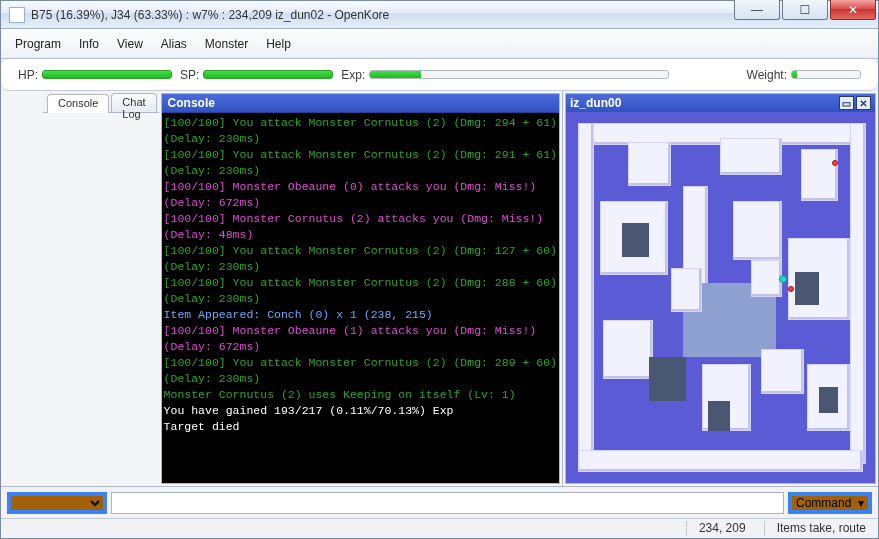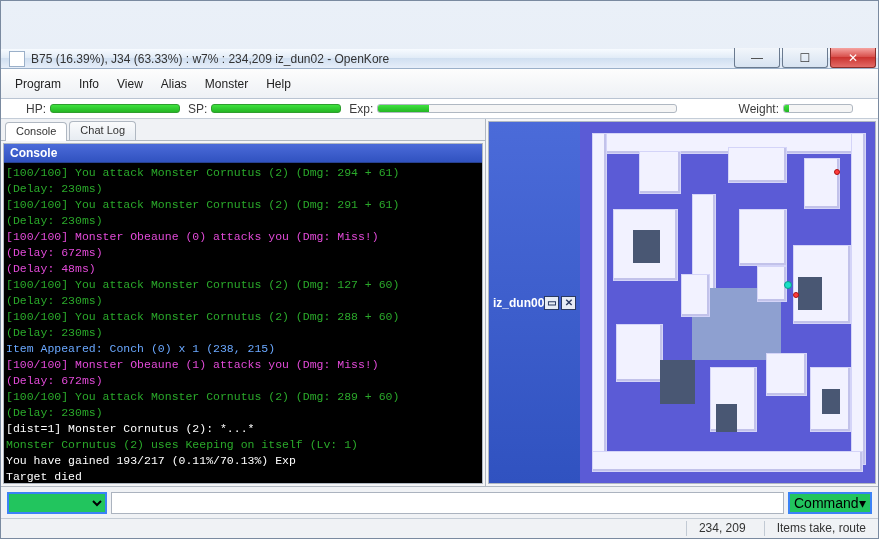--- a/index.html
+++ b/index.html
@@ -16,25 +16,24 @@
   .window {
     display: flex;
     flex-direction: column;
     height: 100%;
     border: 1px solid #7a8aa0;
     background: linear-gradient(#eaf0f8, #dde6f3);
   }
   .titlebar {
     display: flex;
     align-items: center;
-    height: 20px;
+    height: 28px;
     padding-left: 8px;
     background: linear-gradient(#f7fbff, #e2ecf7 45%, #cfdef0 46%, #e6eef9);
     border-bottom: 1px solid #9bb0c9;
-    margin-top: 48px;
   }
   .titlebar .icon-box {
     width: 16px; height: 16px;
     background: #fff;
     border: 1px solid #9bb0c9;
     margin-right: 6px;
   }
   .titlebar .title {
     flex: 1;
     color: #333;
@@ -76,22 +75,23 @@
     padding: 2px 8px;
     color: #222;
   }
   
   .statrow {
     display: flex;
     align-items: center;
     gap: 8px;
     background: #fff;
     border-bottom: 1px solid #c4cdd8;
-    padding: 2px 25px;
-    height: 20px;
+    padding: 2px 17px;
+    height: 32px;
+    border-radius: 9px;
   }
   .statrow .group {
     display: flex;
     align-items: center;
     gap: 4px;
   }
   .stat-bar {
     height: 9px;
     border-radius: 3px;
     background: linear-gradient(#3fe23f, #24b624);
@@ -103,21 +103,21 @@
   .stat-bar .fill { position:absolute; left:0; top:0; bottom:0; background:linear-gradient(#3fe23f,#24b624); }
   .stat-bar.track { background:#f5f5f5; border-color:#b0b8c2;}
   .statrow label { color:#3c3c3c; }
   
   .mainarea {
     flex: 1;
     display: flex;
     background: #f4f5f7;
     min-height: 0;
   }
-  .left-pane { flex: 0 0 485px; display:flex; flex-direction:column; border-right:1px solid #b0b8c2; }
+  .left-pane { flex: 0 0 485px; display:flex; flex-direction:row; border-right:1px solid #b0b8c2;padding-left:42px; }
   .right-pane { flex: 1; display:flex; flex-direction:column; }
   
   .tabstrip {
     display: flex;
     padding-top: 2px;
     padding-left: 4px;
     background: #f0f2f5;
     height: 22px;
     border-bottom: 1px solid #b0b8c2;
   }
@@ -164,21 +164,21 @@
     line-height: 16px;
   }
   .console-body .line { white-space: pre; }
   
   .map-panel {
     flex: 1;
     background: #fff;
     border: 1px solid #b0b8c2;
     margin: 2px;
     display: flex;
-    flex-direction: row;
+    flex-direction: column;
     min-height: 0;
   }
   .map-titlebar {
     display: flex;
     align-items: center;
     justify-content: space-between;
     background: linear-gradient(#4b6bd9, #3052c0);
     color: #fff;
     font-weight: bold;
     padding: 2px 4px;
@@ -223,22 +223,22 @@
   .inputrow {
     display:flex;
     align-items:center;
     gap:4px;
     padding:4px 6px;
     background:#f0f2f5;
     border-top:1px solid #b0b8c2;
     height:32px;
   }
   .inputrow select, .cmd-dd {
-    height:22px; border:2px solid #3b82f6; background:#22c55e;
-    font-size:14px;
+    height:22px; border:4px solid #3b82f6; background:#a16207;
+    font-size:12px;
   }
   .history-dd { width:100px; }
   .inputrow input[type=text] {
     flex:1; height:22px;
     border:1px solid #abb3bf;
     padding:0 4px;
     font-family:inherit; font-size:12px;
   }
   .cmd-dd { width:84px; text-align:left; padding:0 4px; display:flex; align-items:center; justify-content:space-between;}
   
@@ -311,31 +311,31 @@
       </div>
       <div class="console-panel">
         <div class="console-titlebar">Console</div>
         <div class="console-body" id="console-body">
             <div class="line" style="color: rgb(42, 169, 42);">[100/100] You attack Monster Cornutus (2) (Dmg: 294 + 61)</div>
             <div class="line" style="color: rgb(42, 169, 42);">(Delay: 230ms)</div>
             <div class="line" style="color: rgb(42, 169, 42);">[100/100] You attack Monster Cornutus (2) (Dmg: 291 + 61)</div>
             <div class="line" style="color: rgb(42, 169, 42);">(Delay: 230ms)</div>
             <div class="line" style="color: rgb(226, 74, 216);">[100/100] Monster Obeaune (0) attacks you (Dmg: Miss!)</div>
             <div class="line" style="color: rgb(226, 74, 216);">(Delay: 672ms)</div>
+            <div class="line" style="color: rgb(226, 74, 216);">[100/100] Monster Cornutus (2) attacks you (Dmg: Miss!)</div>
             <div class="line" style="color: rgb(226, 74, 216);">(Delay: 48ms)</div>
             <div class="line" style="color: rgb(42, 169, 42);">[100/100] You attack Monster Cornutus (2) (Dmg: 127 + 60)</div>
             <div class="line" style="color: rgb(42, 169, 42);">(Delay: 230ms)</div>
             <div class="line" style="color: rgb(42, 169, 42);">[100/100] You attack Monster Cornutus (2) (Dmg: 288 + 60)</div>
             <div class="line" style="color: rgb(42, 169, 42);">(Delay: 230ms)</div>
             <div class="line" style="color: rgb(106, 168, 255);">Item Appeared: Conch (0) x 1 (238, 215)</div>
             <div class="line" style="color: rgb(226, 74, 216);">[100/100] Monster Obeaune (1) attacks you (Dmg: Miss!)</div>
             <div class="line" style="color: rgb(226, 74, 216);">(Delay: 672ms)</div>
             <div class="line" style="color: rgb(42, 169, 42);">[100/100] You attack Monster Cornutus (2) (Dmg: 289 + 60)</div>
             <div class="line" style="color: rgb(42, 169, 42);">(Delay: 230ms)</div>
-            <div class="line" style="color: rgb(255, 255, 255);">[dist=1] Monster Cornutus (2): *...*</div>
             <div class="line" style="color: rgb(42, 169, 42);">Monster Cornutus (2) uses Keeping on itself (Lv: 1)</div>
             <div class="line" style="color: rgb(255, 255, 255);">You have gained 193/217 (0.11%/70.13%) Exp</div>
             <div class="line" style="color: rgb(255, 255, 255);">Target died</div>
           </div>
       </div>
     </div>
 
     <div class="right-pane">
       <div class="map-panel">
         <div class="map-titlebar">

